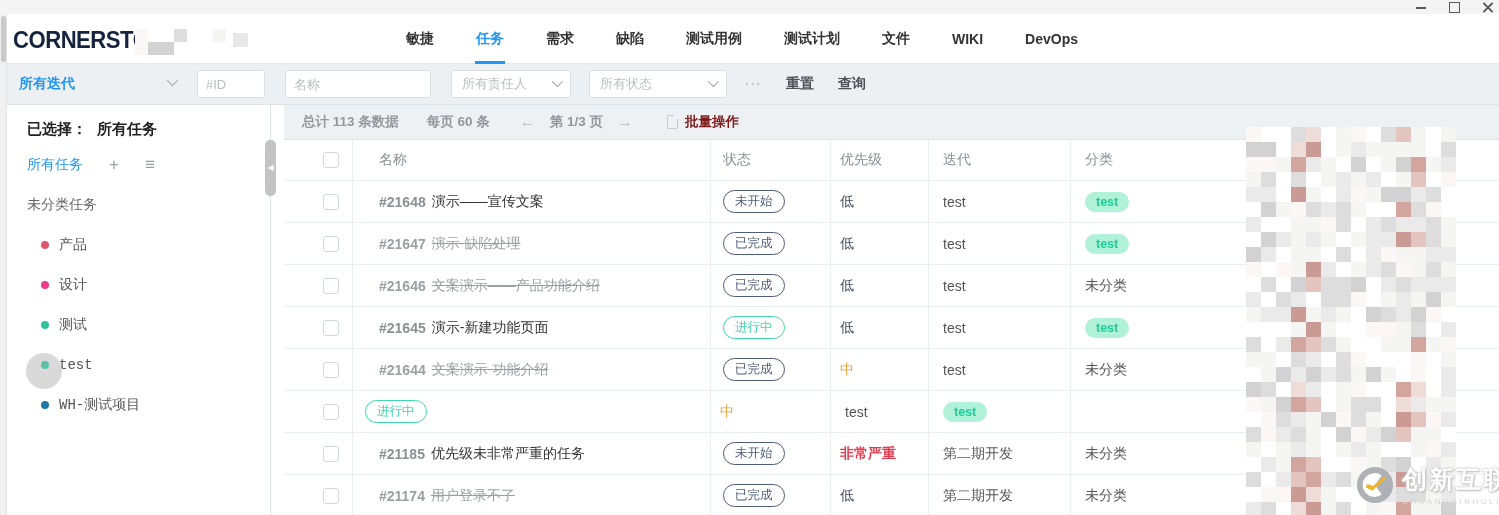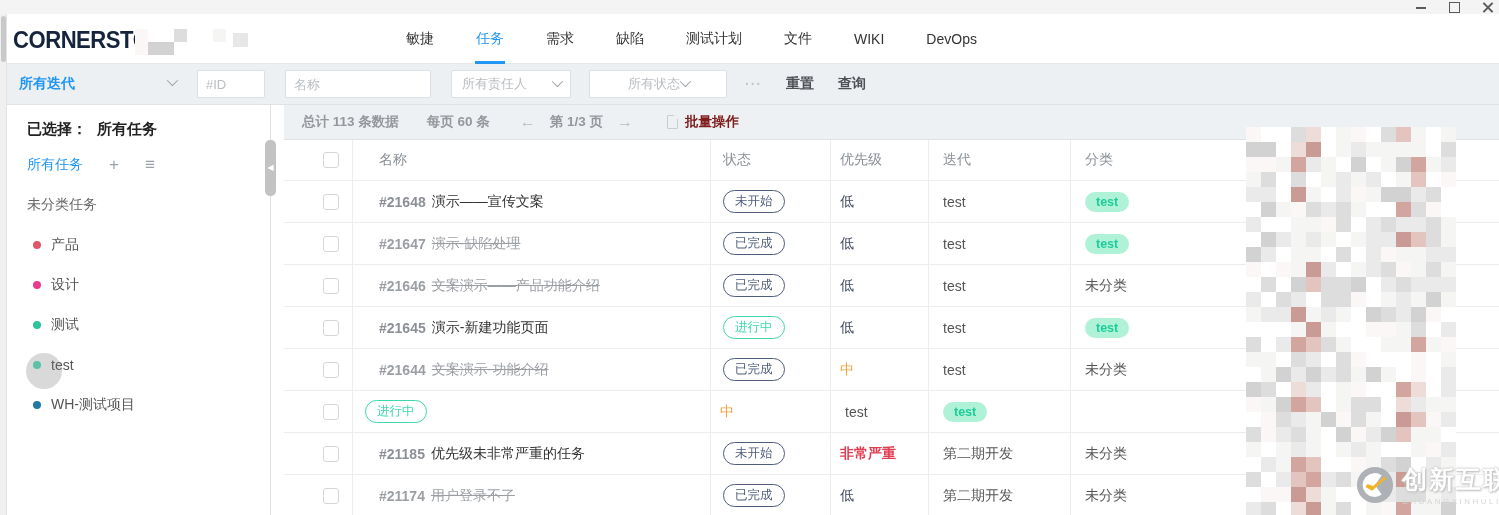--- a/index.html
+++ b/index.html
@@ -18,49 +18,49 @@
   
   .left-scroll { position:absolute; left:0; top:14px; width:7px; height:501px; background:#f0f0f0; border-right:1px solid #e3e3e3; z-index:8; }
   .left-scroll .thumb { position:absolute; left:1px; top:2px; width:5px; height:46px; background:#c9c9c9; border-radius:3px; }
 
   
   .app-header { position:absolute; left:7px; top:14px; width:1492px; height:50px; background:#fff; border-bottom:1px solid #e8e8e8; z-index:7; }
   .logo { position:absolute; left:6px; top:13px; font-size:23px; font-weight:800; letter-spacing:-0.5px; color:#16233c; transform:scaleX(.96); transform-origin:left; }
   .censor-name { position:absolute; left:128px; top:15px; width:98px; height:26px; overflow:hidden; }
   .censor-chip { position:absolute; left:226px; top:19px; width:15px; height:14px; background:#e7e7e7; }
   .nav { position:absolute; left:378px; top:0; height:50px; display:flex; align-items:center; }
-  .nav-tab { position:relative; height:50px; display:flex; align-items:center; padding:0 21px; color:#333; cursor:pointer; white-space:nowrap; }
+  .nav-tab { position:relative; height:50px; display:flex; align-items:center; padding:0 21px; color:#333; cursor:pointer; white-space:nowrap;font-weight:bold; }
   .nav-tab.active { color:#2196f3; }
   .nav-tab.active::after { content:""; position:absolute; left:50%; transform:translateX(-50%); bottom:0; width:30px; height:3px; background:#2196f3; }
 
   
   .filter-bar { position:absolute; left:7px; top:64px; width:1492px; height:41px; background:#edf0f2; border-bottom:1px solid #dfe3e6; display:flex; align-items:center; z-index:6; }
   .f-iter { margin-left:12px; color:#2196f3; font-weight:700; cursor:pointer; }
   .chev { display:inline-block; width:8px; height:8px; border-right:1.5px solid #9aa0a6; border-bottom:1.5px solid #9aa0a6; transform:rotate(45deg) translateY(-2px); margin-left:8px; }
   .f-iter-chev { margin-left:92px; margin-top:-4px; }
   .f-input { height:28px; background:#fff; border:1px solid #dcdfe3; border-radius:2px; padding:0 8px; font-size:13px; color:#333; outline:none; font-family:inherit; }
   .f-input::placeholder { color:#b9bdc2; }
   .f-id { width:68px; margin-left:22px; }
   .f-name { width:146px; margin-left:20px; }
   .f-select { height:28px; background:#fff; border:1px solid #dcdfe3; border-radius:2px; display:flex; align-items:center; justify-content:space-between; padding:0 10px; color:#b9bdc2; font-size:13px; cursor:pointer; }
   .f-select .chev { margin-left:0; margin-top:-3px; }
   .f-assignee { width:120px; margin-left:20px; }
-  .f-status { width:138px; margin-left:18px;justify-content:center; }
+  .f-status { width:138px; margin-left:18px; }
   .f-more { margin-left:18px; color:#c3c6ca; letter-spacing:1px; font-weight:700; cursor:pointer; }
   .f-reset,.f-search { margin-left:24px; color:#4d5156; font-weight:700; cursor:pointer; }
 
   
   .sidebar { position:absolute; left:7px; top:105px; width:264px; height:410px; background:#fff; border-right:1px solid #dfe3e6; z-index:5; }
   .sb-row { height:40px; display:flex; align-items:center; padding-left:20px; }
   .sb-selected { padding-top:8px; font-weight:700; color:#222; font-size:15px; }
   .sb-selected .sel-val { margin-left:10px; }
   .sb-alltasks { color:#2196f3; cursor:pointer; }
   .sb-icon { color:#9aa0a6; margin-left:26px; font-size:17px; cursor:pointer; }
   .sb-uncat { color:#666; cursor:pointer; }
-  .sb-cat { color:#555; cursor:pointer; padding-left:26px; }
+  .sb-cat { color:#555; cursor:pointer; padding-left:34px;font-family:Liberation Mono, monospace; }
   .dot { display:inline-block; width:8px; height:8px; border-radius:50%; margin-right:10px; flex:none; }
   .touch-circle { position:absolute; left:19px; top:248px; width:36px; height:36px; border-radius:50%; background:rgba(120,120,120,.28); pointer-events:none; }
   .collapse-handle { position:absolute; right:-6px; top:35px; width:11px; height:56px; background:#c3c3c3; border-radius:5px; cursor:pointer; display:flex; align-items:center; justify-content:center; }
   .collapse-handle span { color:#fff; font-size:8px; line-height:1; }
 
   
   .main { position:absolute; left:284px; top:105px; width:1228px; height:410px; background:#fff; }
   .pagebar { height:35px; background:#eef1f3; border-bottom:1px solid #e0e3e6; display:flex; align-items:center; color:#94989d; font-weight:700; font-size:13.5px; }
   .pg-total { margin-left:18px; }
   .pg-pp { margin-left:28px; }
@@ -124,20 +124,21 @@
 
 <div class="app-header">
   <div class="logo">CORNERSTONE</div>
   <div class="censor-name mosaic" id="censorName"><i style="width: 13px; height: 13px; background: rgb(250, 247, 246);"></i><i style="width: 13px; height: 13px; background: rgb(255, 255, 255);"></i><i style="width: 13px; height: 13px; background: rgb(255, 255, 255);"></i><i style="width: 13px; height: 13px; background: rgb(221, 221, 221);"></i><i style="width: 13px; height: 13px; background: rgb(255, 255, 255);"></i><i style="width: 13px; height: 13px; background: rgb(255, 255, 255);"></i><i style="width: 13px; height: 13px; background: rgb(245, 245, 244);"></i><i style="width: 13px; height: 13px; background: rgb(250, 247, 246);"></i><i style="width: 13px; height: 13px; background: rgb(210, 210, 210);"></i><i style="width: 13px; height: 13px; background: rgb(210, 210, 210);"></i><i style="width: 13px; height: 13px; background: rgb(255, 255, 255);"></i><i style="width: 13px; height: 13px; background: rgb(255, 255, 255);"></i><i style="width: 13px; height: 13px; background: rgb(255, 255, 255);"></i><i style="width: 13px; height: 13px; background: rgb(255, 255, 255);"></i></div>
   <div class="censor-chip"></div>
   <div class="nav" id="nav">
       <div class="nav-tab">敏捷</div>
       <div class="nav-tab active">任务</div>
       <div class="nav-tab">需求</div>
       <div class="nav-tab">缺陷</div>
+      <div class="nav-tab">测试用例</div>
       <div class="nav-tab">测试计划</div>
       <div class="nav-tab">文件</div>
       <div class="nav-tab">WIKI</div>
       <div class="nav-tab">DevOps</div>
     </div>
 </div>
 
 <div class="filter-bar">
   <span class="f-iter">所有迭代</span>
   <span class="chev f-iter-chev"></span>

